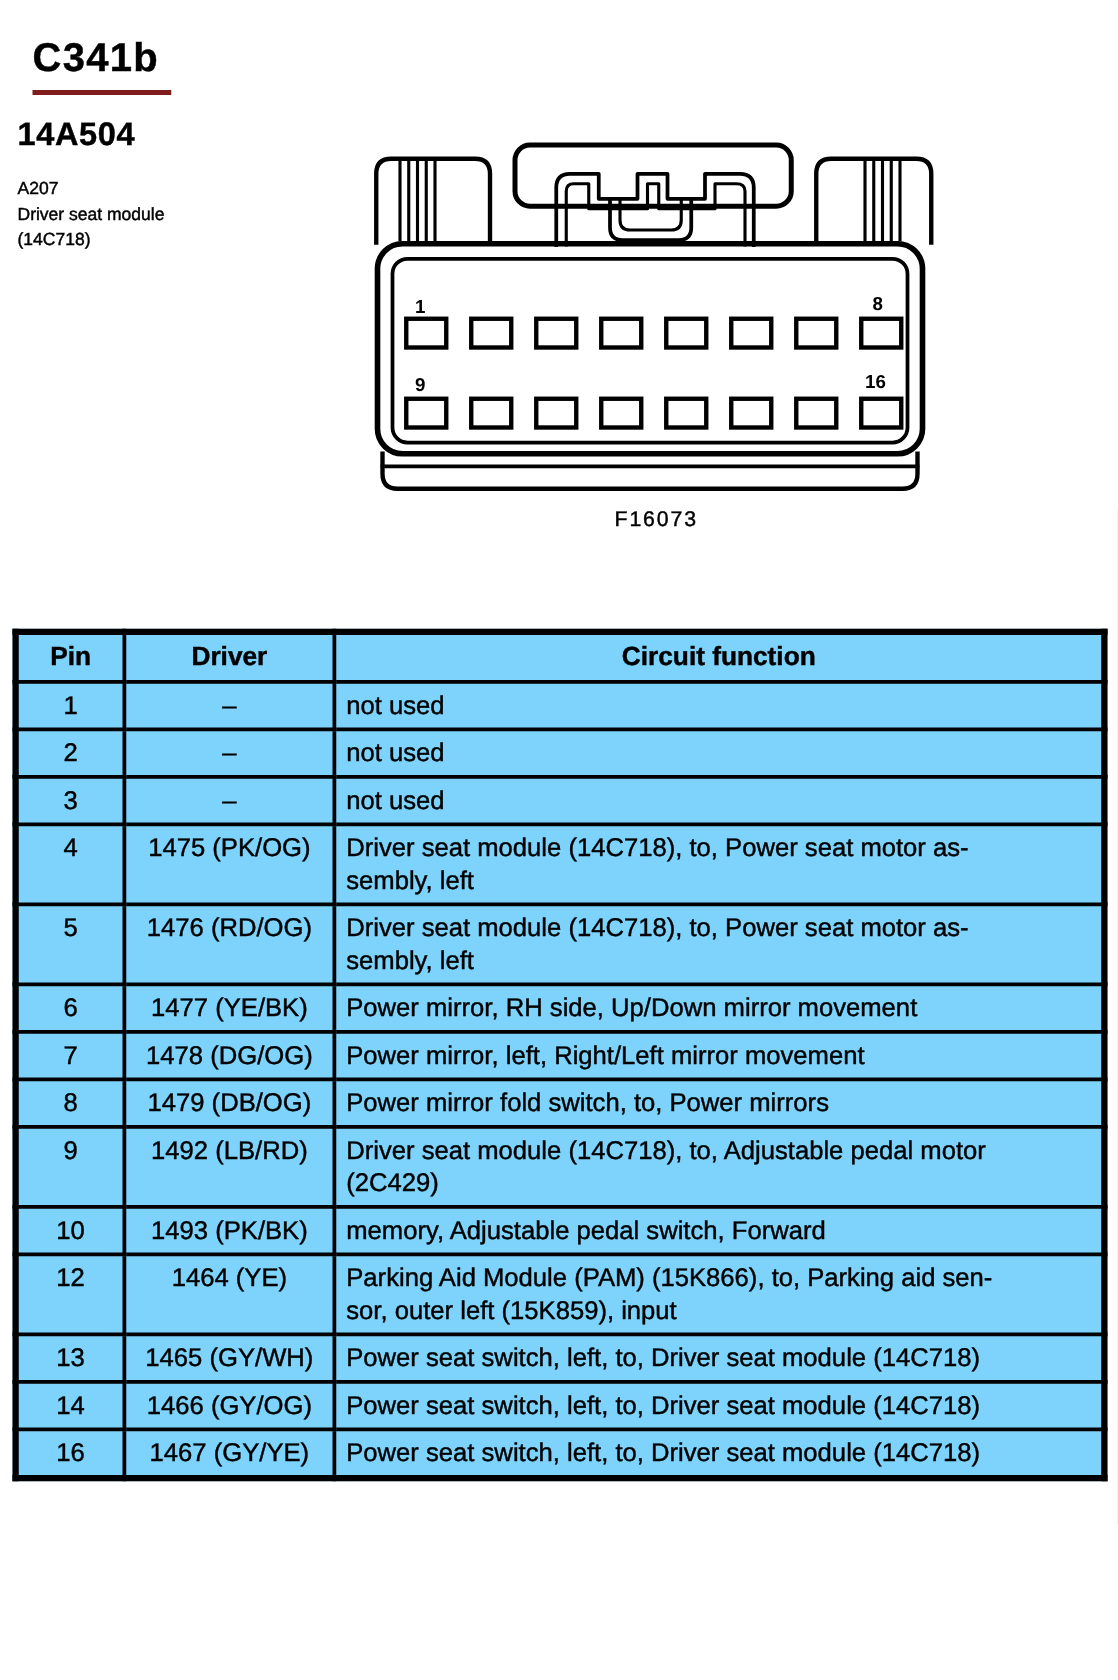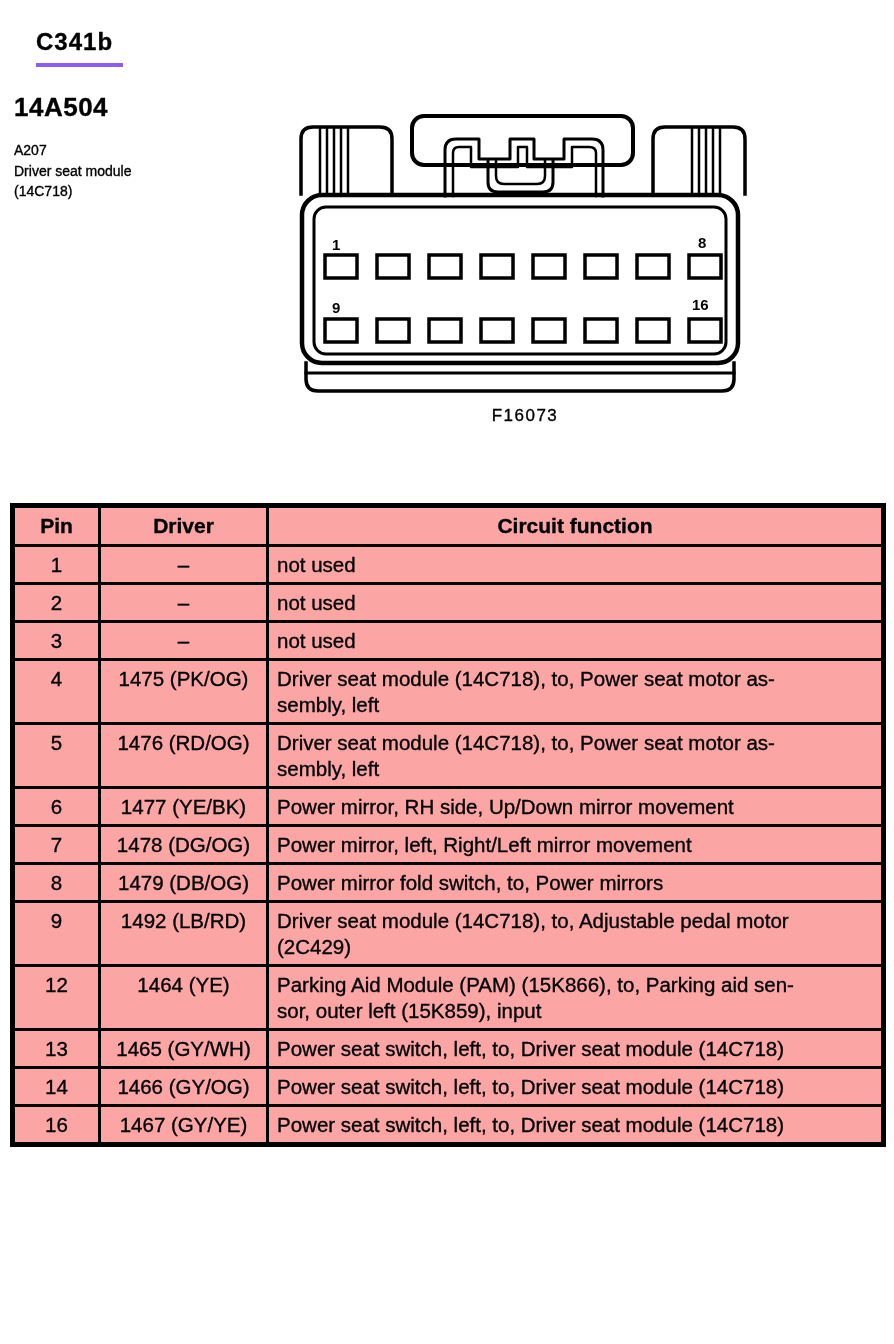--- a/index.html
+++ b/index.html
@@ -3,40 +3,40 @@
 <meta charset="utf-8">
 <style>
   html,body{margin:0;padding:0;background:#e8e8e8;}
   .page{
     position:relative;width:894px;height:1344px;background:#ffffff;
     font-family:"Liberation Sans", sans-serif;color:#000;overflow:hidden;
     margin:0 auto;
     -webkit-text-stroke:0.35px #000;
   }
   .title{
-    position:absolute;left:36px;top:28px;
-    font-size:24px;font-weight:bold;letter-spacing:1px;
-    border-bottom:4px solid #8b5cf6;padding:0 10px 7px 0;display:inline-block;
+    position:absolute;left:26px;top:28px;
+    font-size:32px;font-weight:bold;letter-spacing:1px;
+    border-bottom:4px solid #7f1d1d;padding:0 10px 7px 0;display:inline-block;
   }
   .part-number{
     position:absolute;left:14px;top:92px;
     font-size:26px;font-weight:bold;letter-spacing:0.5px;
   }
   .component-block{
     position:absolute;left:14px;top:140px;
     font-size:14px;line-height:20.5px;
   }
   svg.connector{position:absolute;left:285px;top:108px;}
   .fig-caption{
     position:absolute;left:285px;top:406px;width:480px;
     text-align:center;font-size:17px;letter-spacing:1.5px;
   }
   table.pinout{
     position:absolute;left:10px;top:503px;width:876px;
-    border-collapse:collapse;background:#fca5a5;table-layout:fixed;
+    border-collapse:collapse;background:#7dd3fc;table-layout:fixed;
   }
   table.pinout, table.pinout th, table.pinout td{border:3px solid #000;}
   table.pinout{border-width:5px;}
   table.pinout th{
     font-size:21px;font-weight:bold;text-align:center;padding:6px 4px;
   }
   table.pinout td{
     font-size:20.5px;vertical-align:top;padding:5px 8px 4px;line-height:26px;
   }
   td.pin, td.circuit{text-align:center;}
@@ -176,20 +176,25 @@
           <td class="circuit">1479 (DB/OG)</td>
           <td class="function">Power mirror fold switch, to, Power mirrors</td>
         </tr>
         <tr>
           <td class="pin">9</td>
           <td class="circuit">1492 (LB/RD)</td>
           <td class="function">Driver seat module (14C718), to, Adjustable pedal motor
 (2C429)</td>
         </tr>
         <tr>
+          <td class="pin">10</td>
+          <td class="circuit">1493 (PK/BK)</td>
+          <td class="function">memory, Adjustable pedal switch, Forward</td>
+        </tr>
+        <tr>
           <td class="pin">12</td>
           <td class="circuit">1464 (YE)</td>
           <td class="function">Parking Aid Module (PAM) (15K866), to, Parking aid sen-
 sor, outer left (15K859), input</td>
         </tr>
         <tr>
           <td class="pin">13</td>
           <td class="circuit">1465 (GY/WH)</td>
           <td class="function">Power seat switch, left, to, Driver seat module (14C718)</td>
         </tr>

